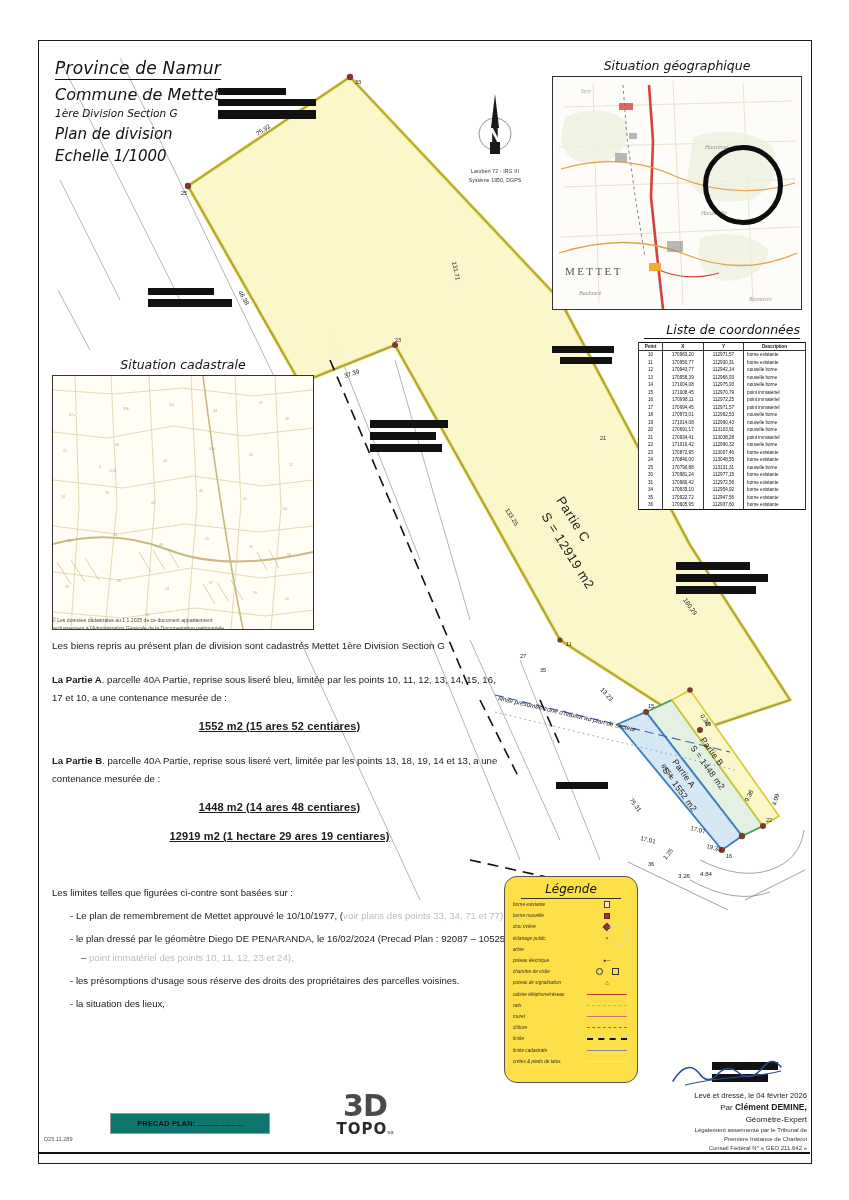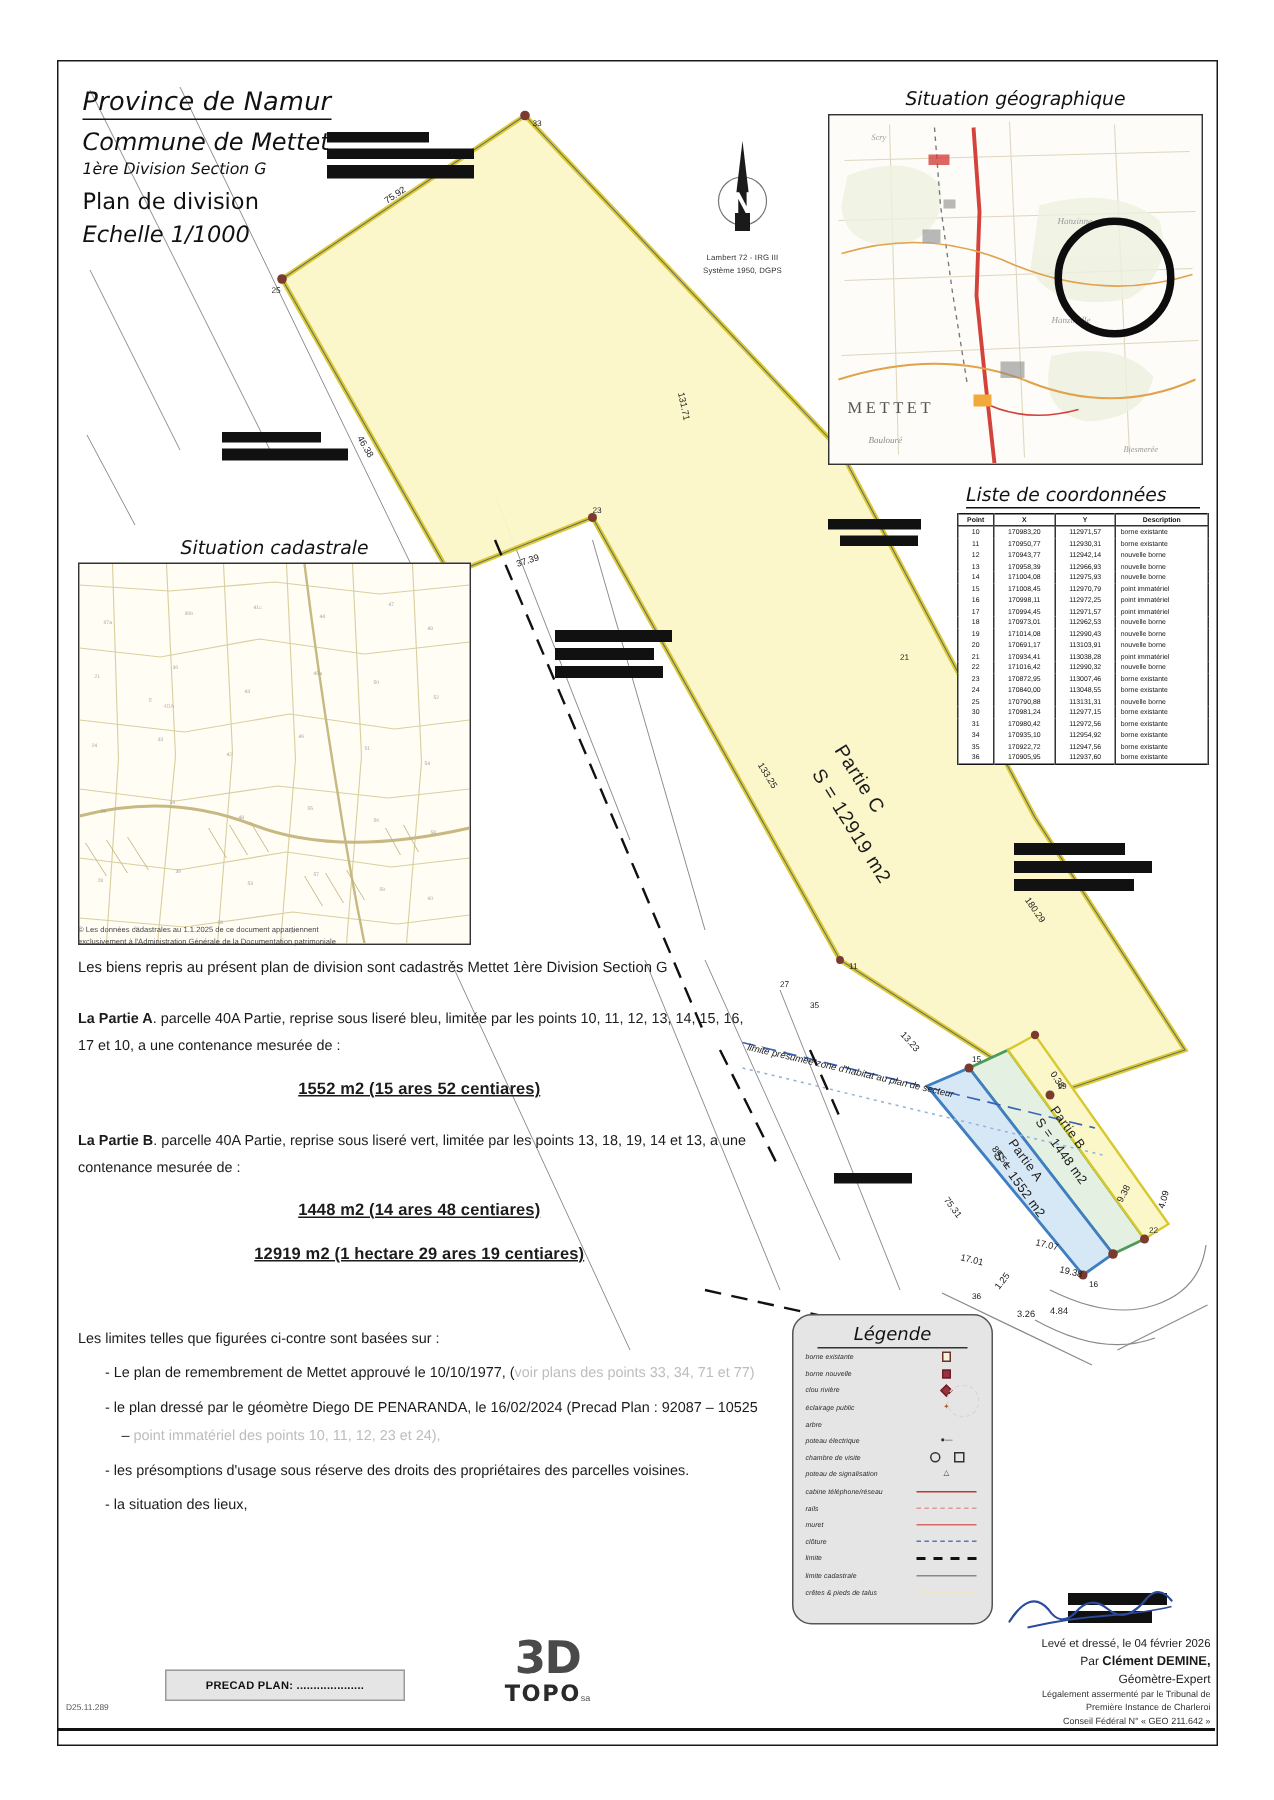--- a/index.html
+++ b/index.html
@@ -9,41 +9,41 @@
   
   #sheet{position:absolute;left:0;top:0;width:849px;height:1200px;background:#ffffff;}
   #outer-border{position:absolute;left:38px;top:40px;width:772px;height:1122px;border:1.6px solid #1a1a1a;}
 
   
   #title-block{position:absolute;left:55px;top:58px;width:240px;}
   #title-block .t1{font-family:"DejaVu Sans",sans-serif;font-style:italic;font-size:17px;
       letter-spacing:.2px;border-bottom:1.4px solid #111;display:inline-block;padding-bottom:1px;}
   #title-block .t2{font-family:"DejaVu Sans",sans-serif;font-style:italic;font-size:16px;margin-top:5px;}
   #title-block .t3{font-family:"DejaVu Sans",sans-serif;font-style:italic;font-size:10.5px;margin-top:3px;}
-  #title-block .t4{font-family:"DejaVu Sans",sans-serif;font-size:15px;margin-top:6px;}
+  #title-block .t4{font-family:"DejaVu Sans",sans-serif;font-style:italic;font-size:15px;margin-top:6px;}
   #title-block .t5{font-family:"DejaVu Sans",sans-serif;font-style:italic;font-size:15px;margin-top:4px;}
 
   .redactbar{position:absolute;background:#111;}
 
   
   #north{position:absolute;left:452px;top:92px;width:86px;text-align:center;}
   #north .caption{font-size:5.2px;color:#333;margin-top:2px;line-height:1.35;letter-spacing:.1px;}
 
   
   .inset-title{font-family:"DejaVu Sans",sans-serif;font-style:italic;font-size:12.5px;text-align:center;}
   #geo-inset{position:absolute;left:552px;top:58px;width:250px;}
   #geo-inset .frame{margin-top:3px;border:1.1px solid #333;height:232px;position:relative;overflow:hidden;background:#fdfdfb;}
   #cad-inset{position:absolute;left:52px;top:357px;width:262px;}
   #cad-inset .frame{margin-top:3px;border:1.1px solid #333;height:253px;position:relative;overflow:hidden;background:#fffef8;}
   #cad-credit{position:absolute;left:52px;top:617px;width:268px;font-size:5.1px;color:#4a4a4a;line-height:1.5;}
   #geo-circle{position:absolute;left:150px;top:68px;width:70px;height:70px;border:5px solid #0d0d0d;border-radius:50%;}
 
   
   #coord-block{position:absolute;left:638px;top:322px;width:168px;}
-  #coord-title{font-family:"DejaVu Sans",sans-serif;font-style:italic;font-size:12.5px;text-align:left;
+  #coord-title{font-family:"DejaVu Sans",sans-serif;font-style:italic;font-size:12.5px;text-align:right;
       border-bottom:1.2px solid #111;padding-bottom:1px;margin:0 6px 3px 6px;}
   #coord-table{border-collapse:collapse;width:100%;background:#fff;font-size:4.6px;
       font-family:"Liberation Sans",sans-serif;border:1.1px solid #111;}
   #coord-table th{border:.5px solid #333;padding:1.1px 1px;font-weight:600;font-size:4.6px;text-align:center;}
   #coord-table td{border-left:.5px solid #333;border-right:.5px solid #333;padding:.9px 1px;text-align:center;line-height:1.25;}
   #coord-table td.desc{text-align:left;padding-left:3px;}
   #coord-table tr:first-child th{border-top:none;}
 
   
   #body-text{position:absolute;left:52px;top:637px;width:455px;font-size:9.6px;line-height:1.85;color:#1b1b1b;}
@@ -51,22 +51,22 @@
   #body-text .para{margin-top:16px;}
   #body-text b{font-weight:700;}
   .sum{text-align:center;font-weight:700;font-size:11px;text-decoration:underline;margin-top:9px;letter-spacing:.1px;}
   #basis{position:absolute;left:52px;top:884px;width:455px;font-size:9.6px;line-height:1.9;color:#1b1b1b;}
   #basis ul{list-style:none;margin:4px 0 0 0;padding-left:18px;}
   #basis li{margin-top:5px;text-indent:-11px;padding-left:11px;}
   .faded{color:#bdbdbd;}
   #bornes{position:absolute;left:52px;top:1044px;width:455px;font-size:9.6px;line-height:2.1;color:#1b1b1b;}
 
   
-  #legend{position:absolute;left:528px;top:876px;width:132px;height:205px;border:1px solid #555;
-      border-radius:13px;background:#e5e5e5;}
+  #legend{position:absolute;left:504px;top:876px;width:132px;height:205px;border:1px solid #555;
+      border-radius:13px;background:#fde047;}
   #legend-title{font-family:"DejaVu Sans",sans-serif;font-style:italic;font-size:12px;text-align:center;margin-top:5px;
       border-bottom:.9px solid #333;padding-bottom:2px;margin-left:16px;margin-right:16px;}
   .leg-row{display:flex;align-items:center;height:11.2px;padding:0 7px 0 8px;}
   .leg-lbl{flex:1;font-size:4.6px;color:#2a2a2a;font-style:italic;letter-spacing:.05px;}
   .leg-sym{width:46px;display:flex;align-items:center;justify-content:center;gap:9px;}
   .sq{width:4.5px;height:4.5px;border:.8px solid #6b3030;}
   .sq.f{background:#f6f3d6;}
   .sq.r{background:#9a3340;border-color:#6b2028;}
   .sq.d{background:#9a3340;border-color:#6b2028;transform:rotate(45deg);width:3.8px;height:3.8px;}
   .star{font-size:5px;color:#b05a2a;line-height:1;}
@@ -79,21 +79,21 @@
   .ln.thinred{border-top:1.2px solid #d46a6a;}
   .ln.bluedash{border-top:1px dashed #5577bb;}
   .ln.blackthick{border-top:2.2px dashed #111;}
   .ln.greyline{border-top:.9px solid #888;}
   .ln.cream{border-top:1.3px solid #ece6c8;}
   .small-circ-deco{position:absolute;right:8px;top:46px;width:20px;height:20px;border:.8px dashed #d8d8d8;border-radius:50%;}
 
   
   #footer-line{position:absolute;left:38px;top:1152px;width:772px;border-top:2px solid #111;}
   #precad-box{position:absolute;left:110px;top:1113px;width:158px;height:19px;border:.8px solid #9a9a9a;
-      background:#e5e5e5;display:flex;align-items:center;justify-content:center;font-size:7.4px;font-weight:700;letter-spacing:.2px;}
+      background:#0f766e;display:flex;align-items:center;justify-content:center;font-size:7.4px;font-weight:700;letter-spacing:.2px;}
   #doc-ref{position:absolute;left:44px;top:1136px;font-size:5.6px;color:#555;}
   #logo3d{position:absolute;left:322px;top:1092px;width:86px;text-align:center;}
   #logo3d .big{font-family:"DejaVu Sans",sans-serif;font-weight:700;font-size:30px;color:#4a4a4a;line-height:.92;letter-spacing:-1px;}
   #logo3d .topo{font-family:"DejaVu Sans",sans-serif;font-weight:700;font-size:15px;color:#2a2a2a;letter-spacing:1px;}
   #logo3d .sl{font-size:6px;color:#555;}
   #contact{position:absolute;left:416px;top:1100px;font-size:7.4px;line-height:1.65;color:#1b1b1b;}
   #signblock{position:absolute;right:42px;top:1090px;width:190px;text-align:right;font-size:7px;line-height:1.5;color:#1b1b1b;}
   #signblock .l1{font-size:7.6px;}
   #signblock .l2{font-size:8px;}
   #signblock .l2 b{font-size:8.6px;}

